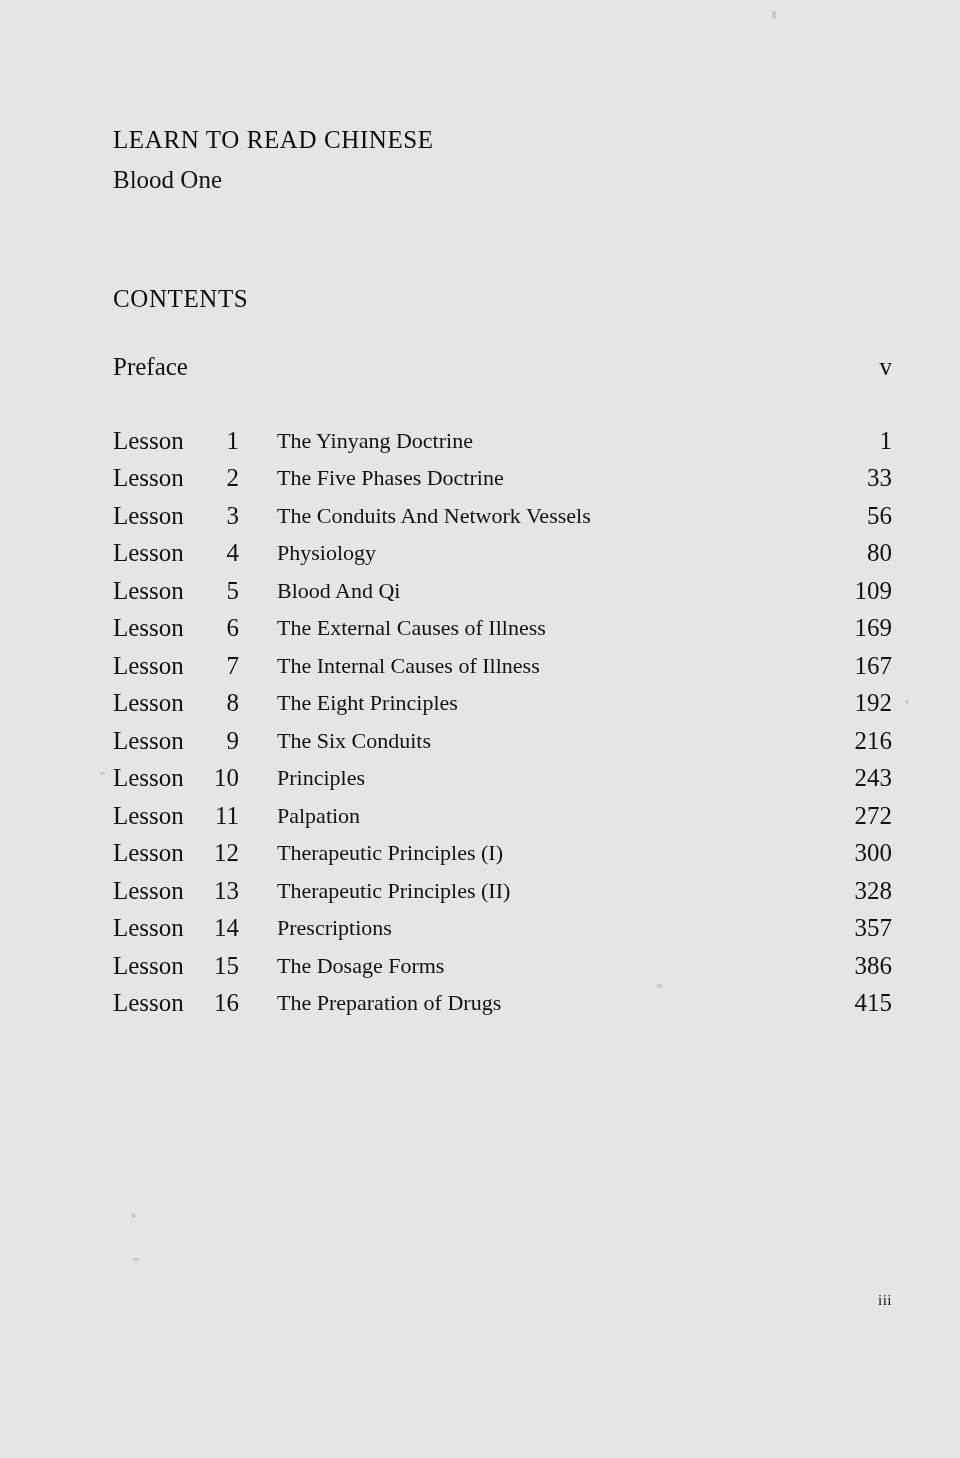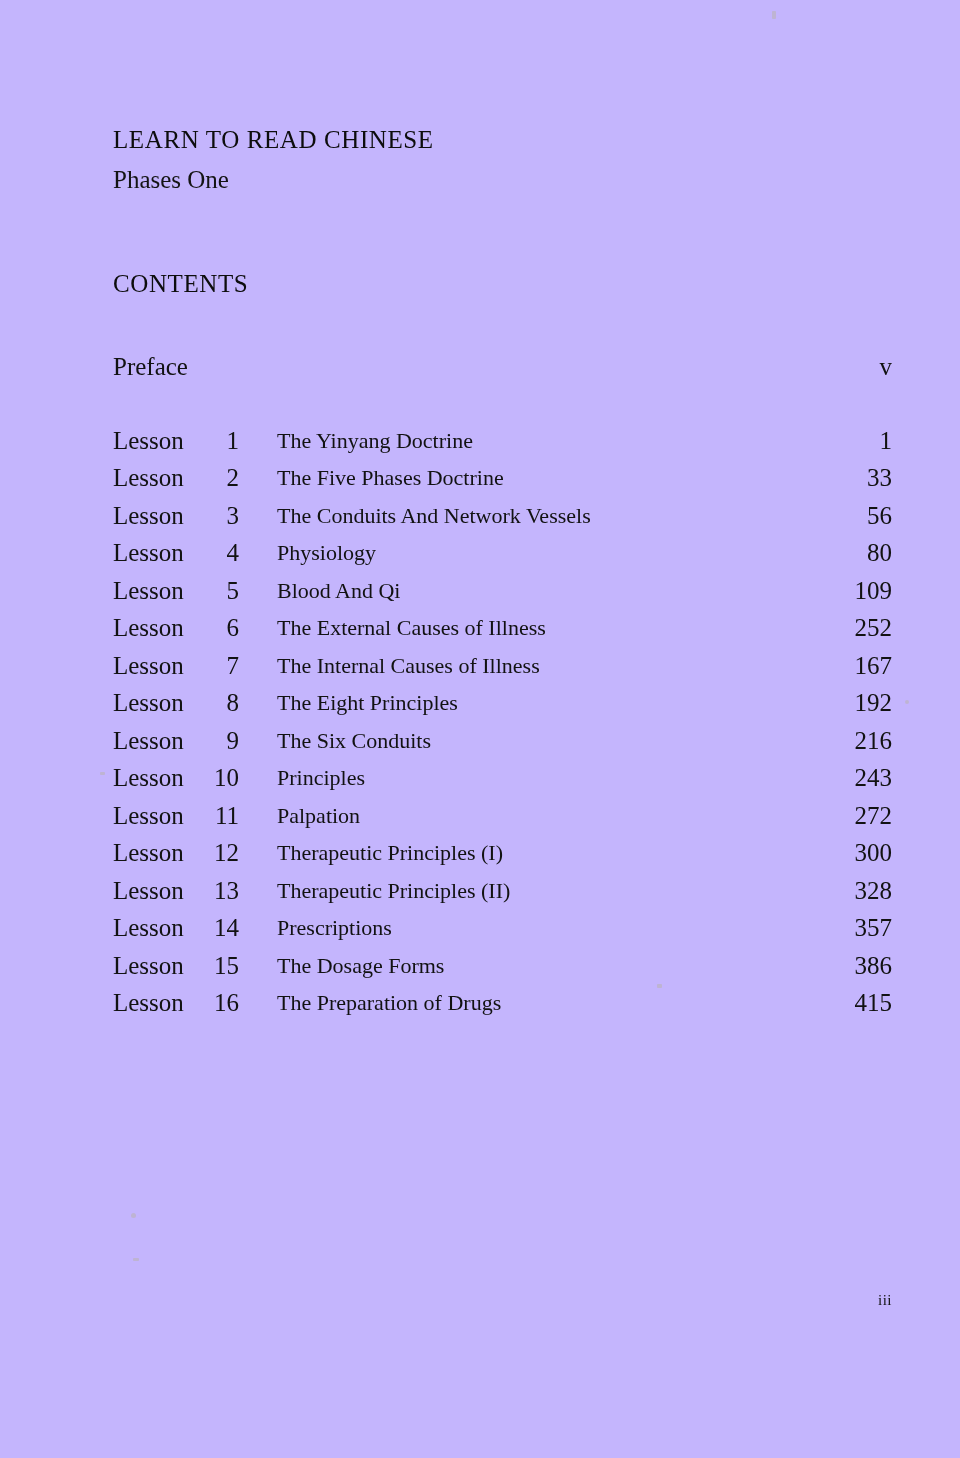--- a/index.html
+++ b/index.html
@@ -13,21 +13,21 @@
     font-family: "Liberation Serif", "DejaVu Serif", serif;
     color: #111111;
     position: relative;
     overflow: hidden;
     -webkit-font-smoothing: antialiased;
   }
 
   .page {
     position: absolute;
     inset: 0;
-    background: #c4b5fd;
+    background: #e5e5e5;
   }
 
   
   .header {
     position: absolute;
     left: 113px;
     top: 124px;
     width: 700px;
   }
   .book-title {
@@ -41,21 +41,21 @@
     font-size: 25px;
     line-height: 1.30;
     margin-top: 7px;
     color: #141414;
     white-space: nowrap;
   }
 
   .contents-heading {
     position: absolute;
     left: 113px;
-    top: 270px;
+    top: 285px;
     font-size: 25px;
     letter-spacing: 0.6px;
     color: #0d0d0d;
     white-space: nowrap;
   }
 
   
   .toc {
     position: absolute;
     left: 113px;
@@ -129,21 +129,21 @@
   .speck-mid      { left: 657px; top: 984px;  width: 5px;  height: 4px;  border-radius: 1px; }
   .speck-right    { left: 905px; top: 700px;  width: 4px;  height: 4px; }
 </style>
 </head>
 <body>
 
 <div class="page">
 
   <div class="header">
     <div class="book-title">LEARN TO READ CHINESE</div>
-    <div class="volume">Phases One</div>
+    <div class="volume">Blood One</div>
   </div>
 
   <div class="contents-heading">CONTENTS</div>
 
   <div class="toc" id="toc">
     <div class="row preface-row">
       <div class="col-label">Preface</div>
       <div class="col-title"></div>
       <div class="col-page">v</div>
     </div>
@@ -186,21 +186,21 @@
         </div>
         <div class="col-title">Blood And Qi</div>
         <div class="col-page">109</div>
       </div>
       <div class="row">
         <div class="col-label">
           <span class="lesson-word">Lesson</span>
           <span class="lesson-num">6</span>
         </div>
         <div class="col-title">The External Causes of Illness</div>
-        <div class="col-page">252</div>
+        <div class="col-page">169</div>
       </div>
       <div class="row">
         <div class="col-label">
           <span class="lesson-word">Lesson</span>
           <span class="lesson-num">7</span>
         </div>
         <div class="col-title">The Internal Causes of Illness</div>
         <div class="col-page">167</div>
       </div>
       <div class="row">

